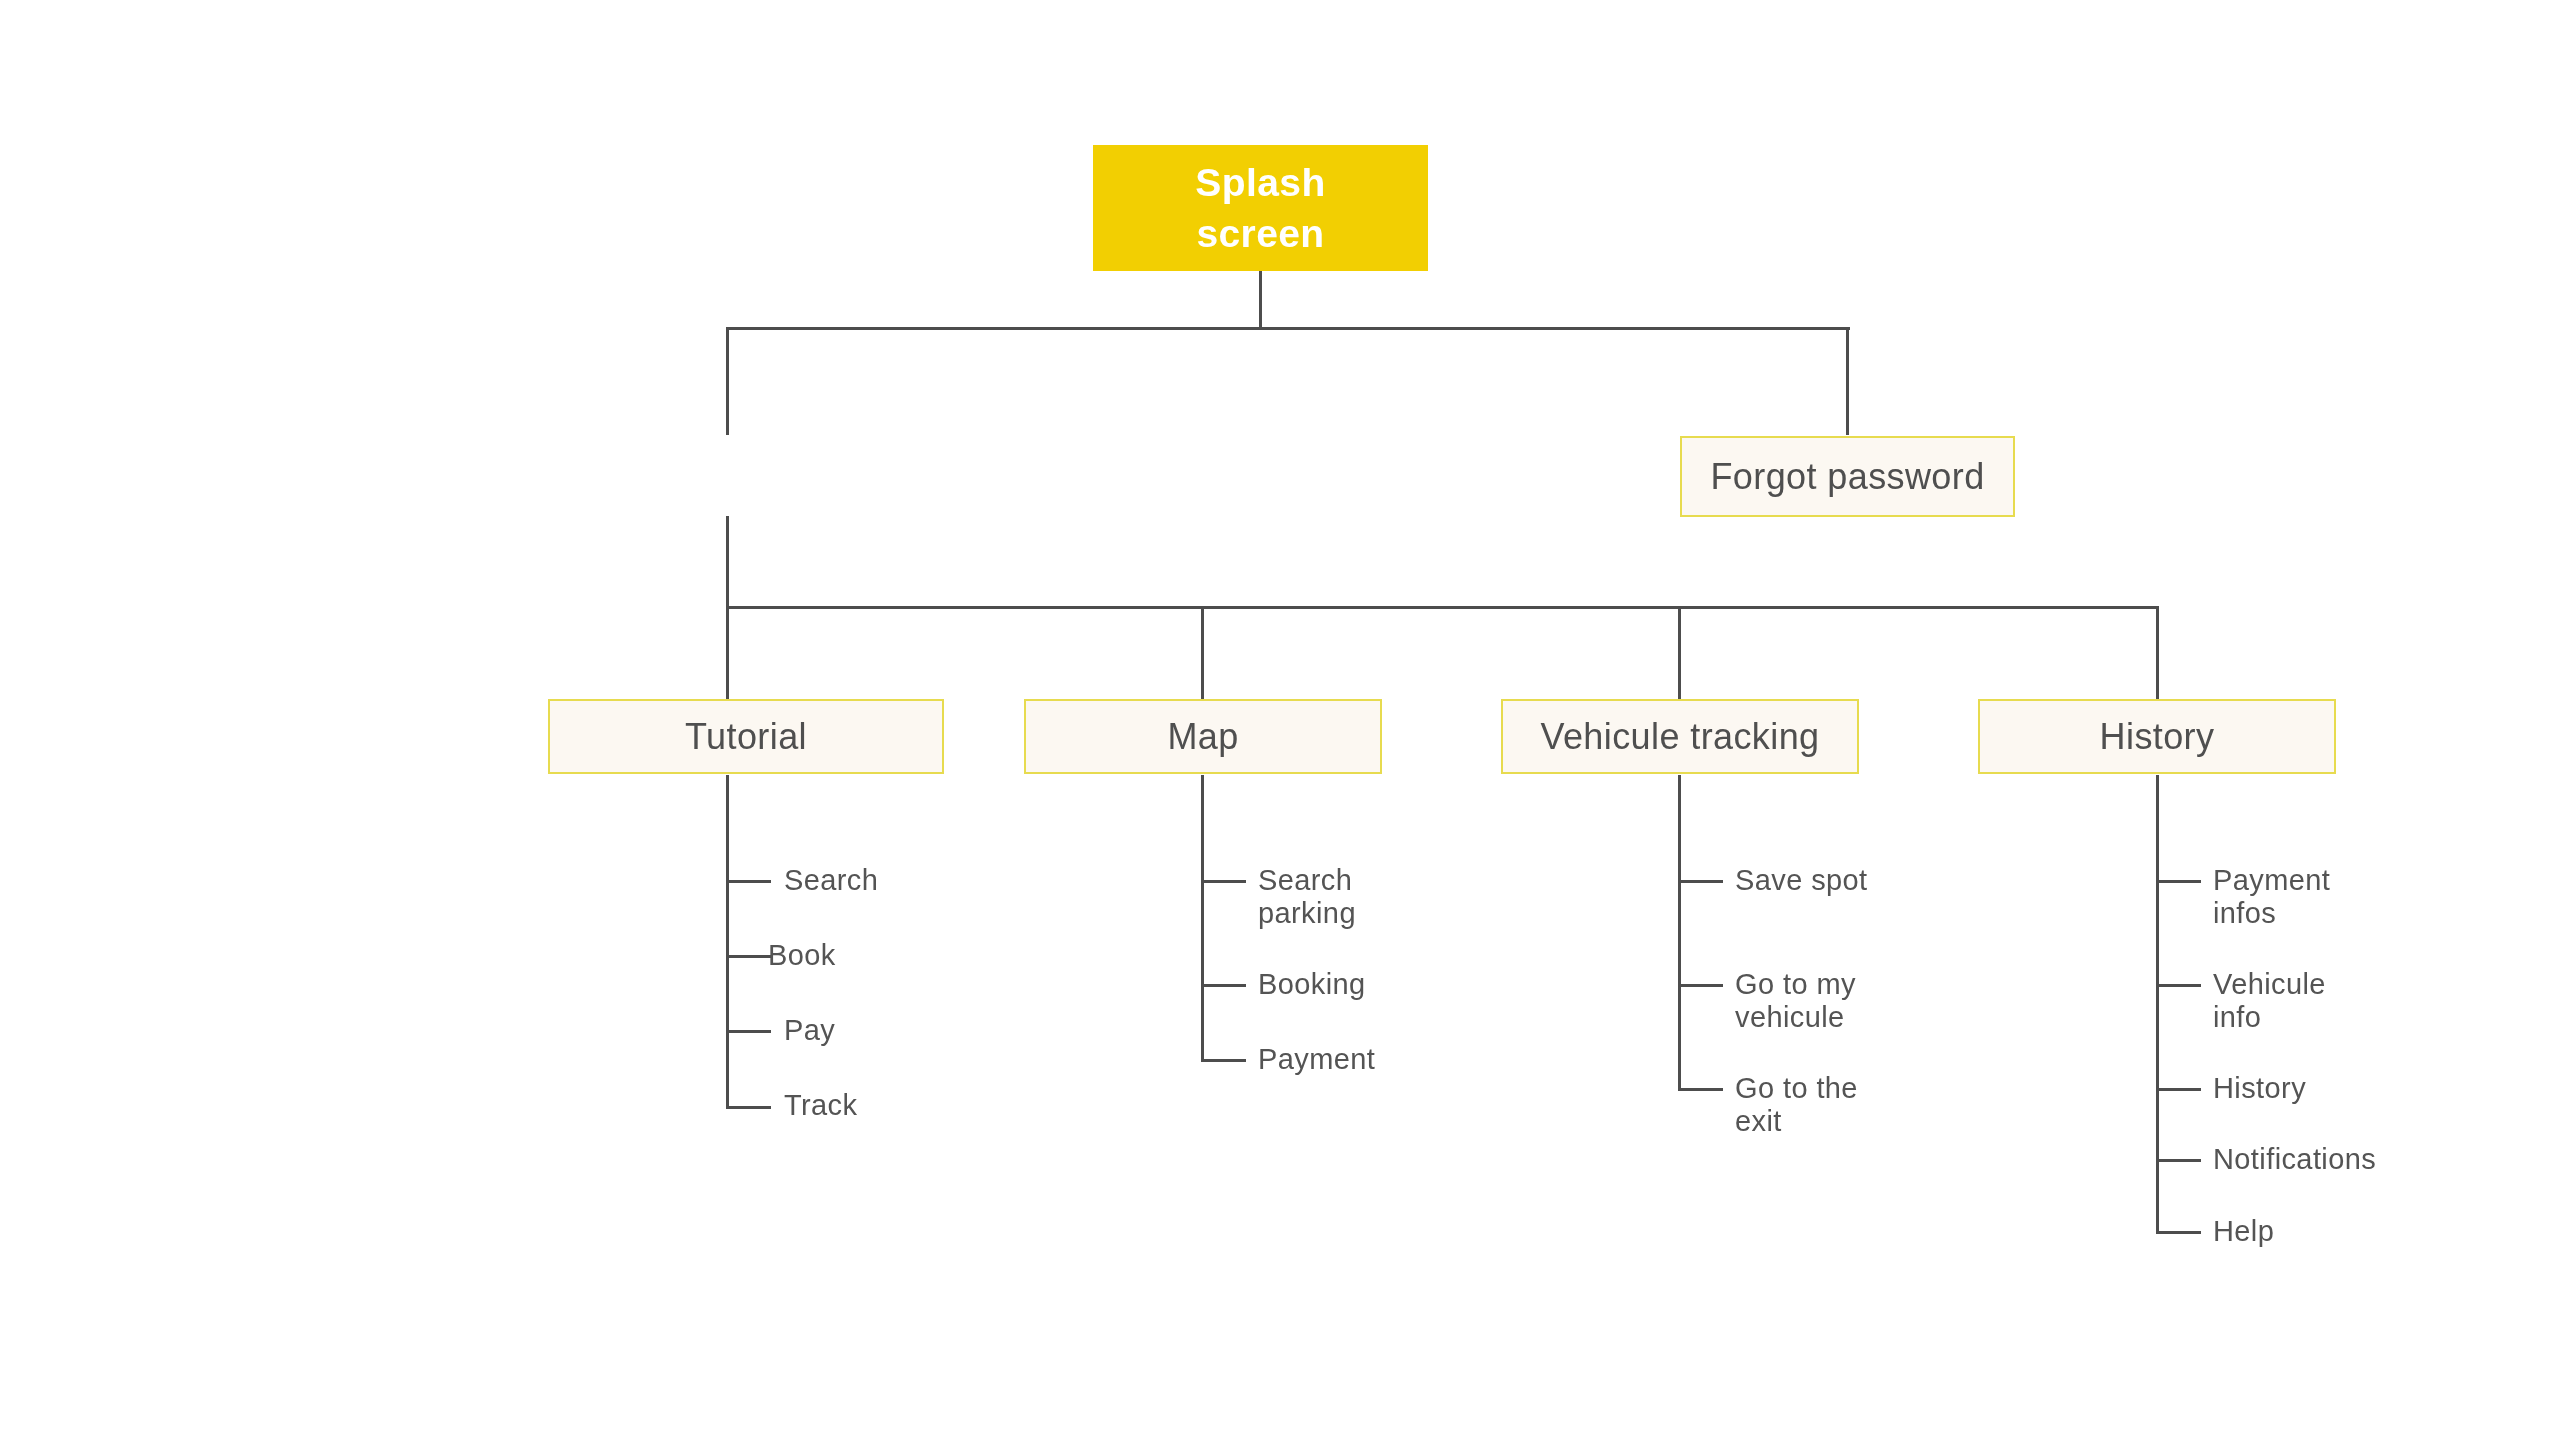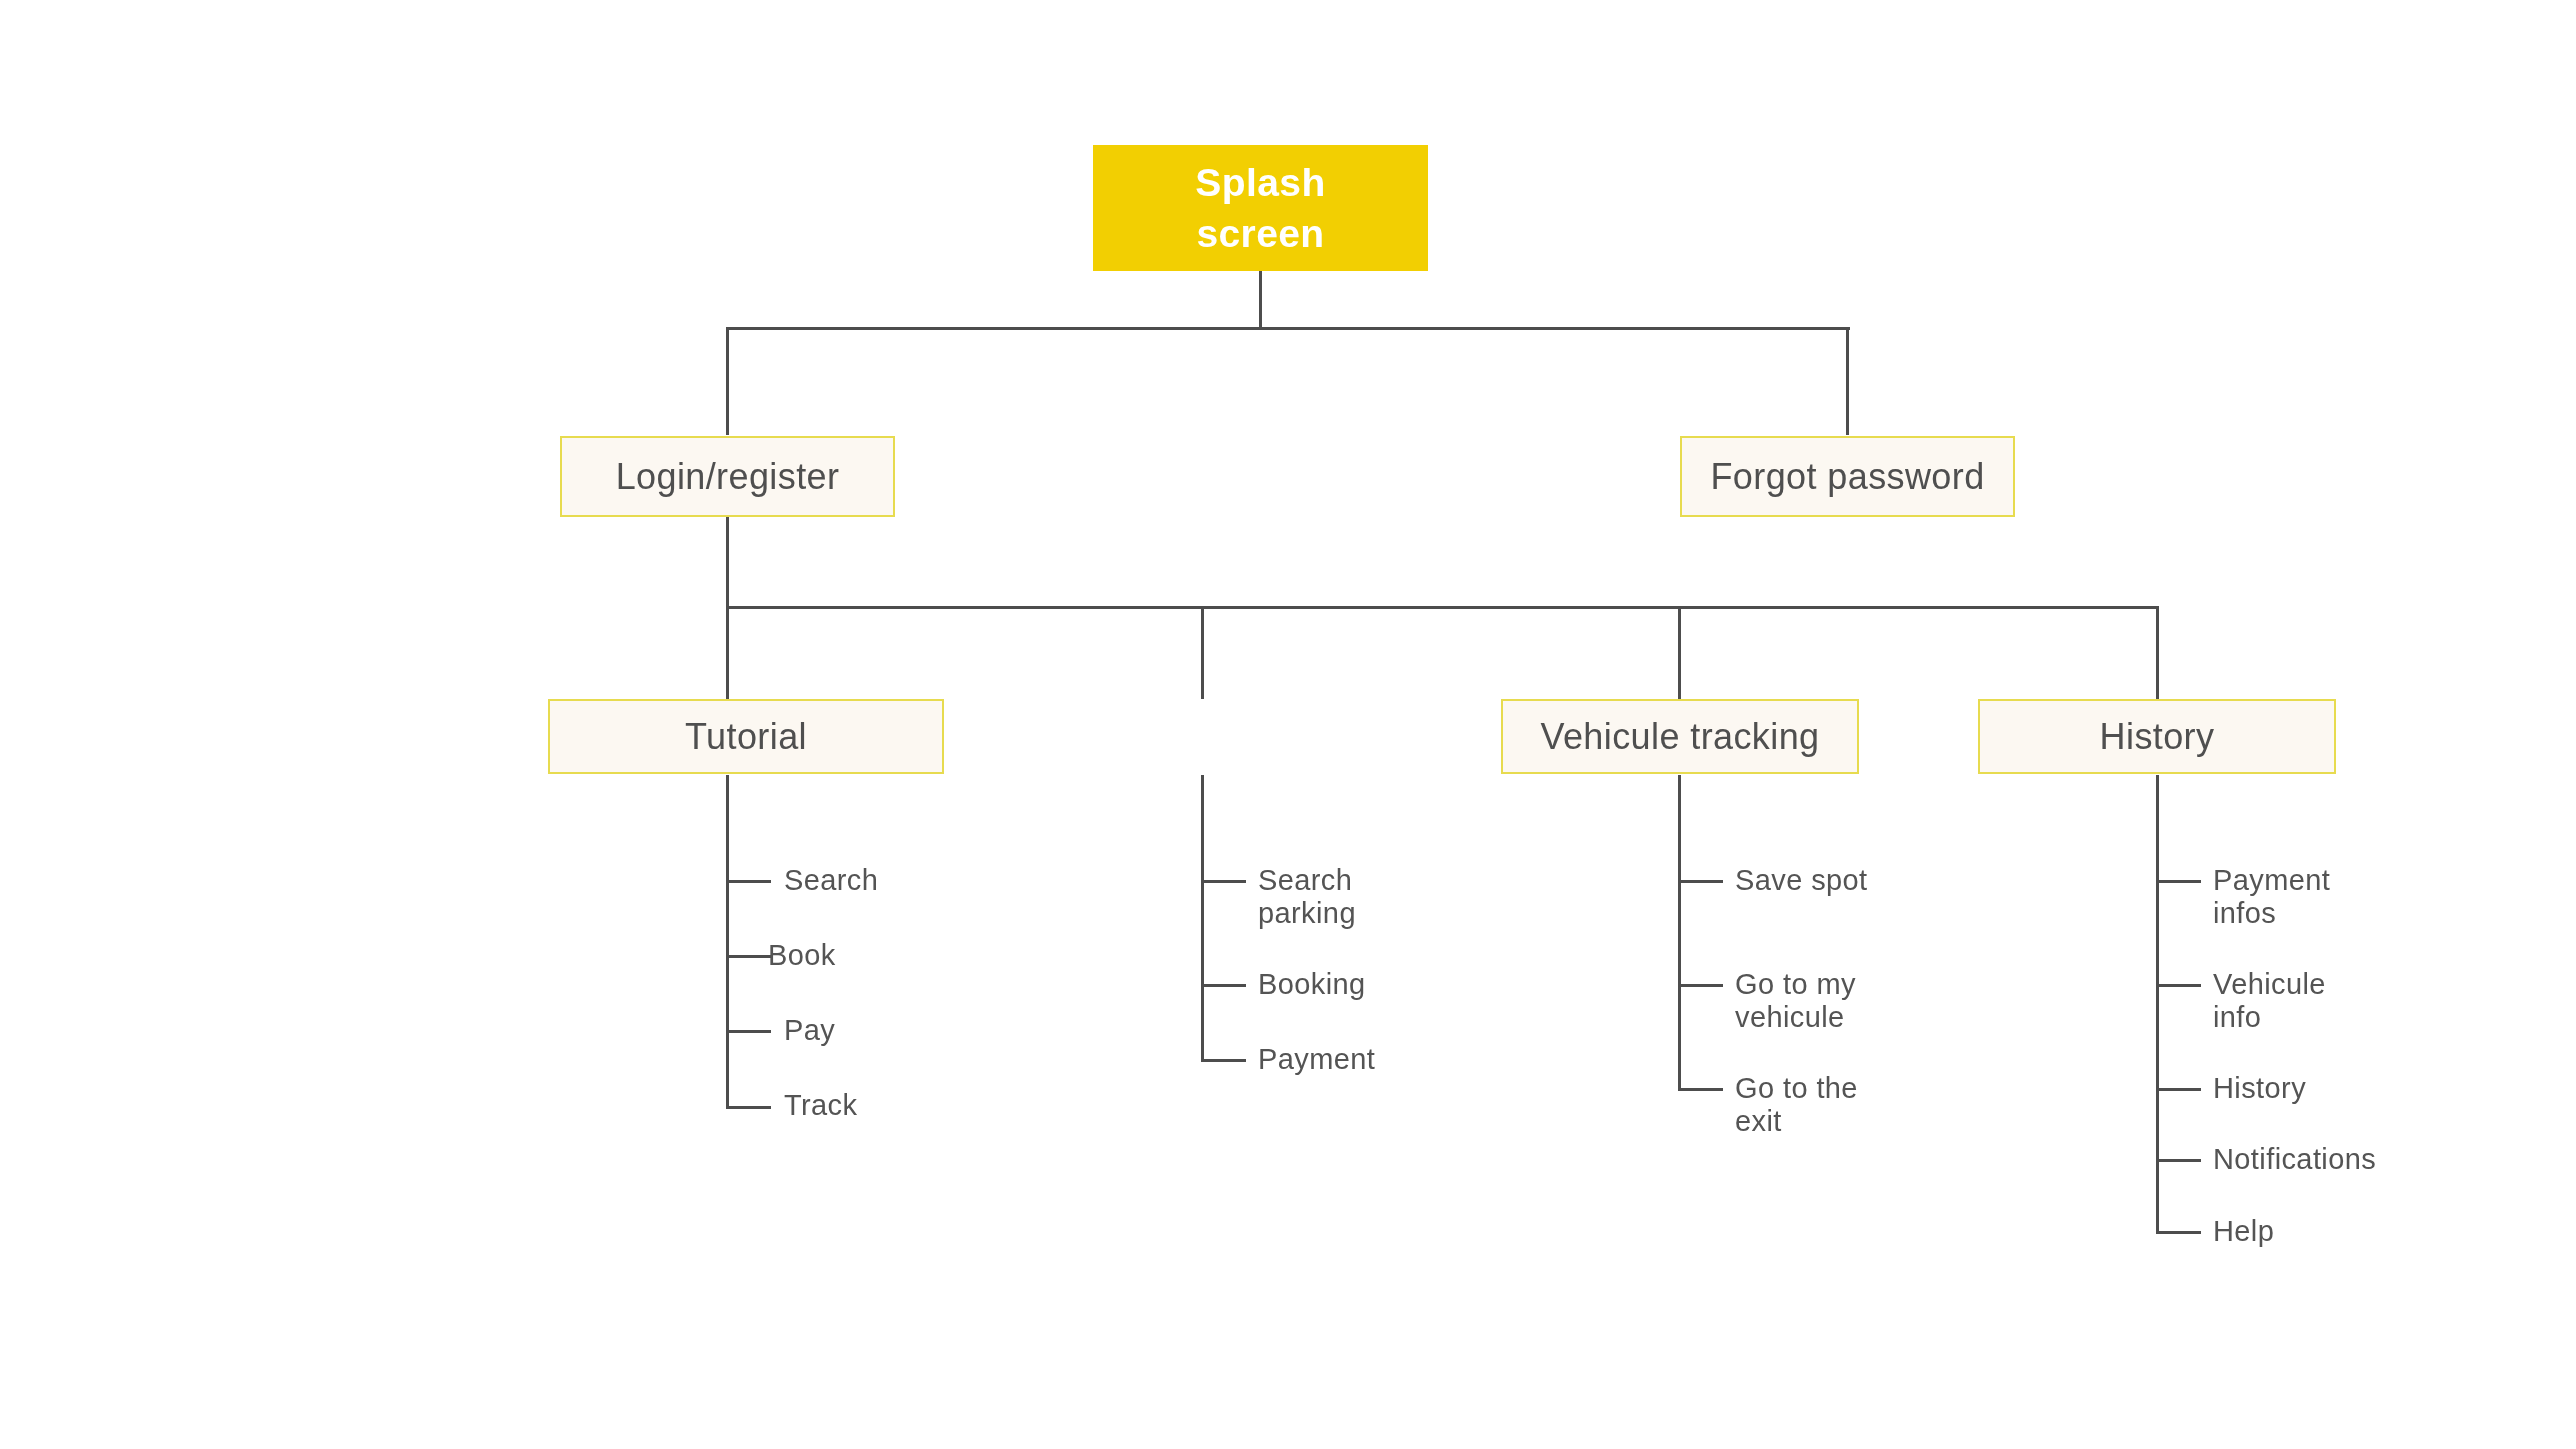--- a/index.html
+++ b/index.html
@@ -68,29 +68,29 @@
   <div class="line" style="left:726px; top:775px; width:2.7px; height:334px"></div>
   <div class="line" style="left:1201px; top:775px; width:2.7px; height:287px"></div>
   <div class="line" style="left:1678px; top:775px; width:2.7px; height:316px"></div>
   <div class="line" style="left:2156px; top:775px; width:2.7px; height:459px"></div>
 
   <div class="box box-root" style="left:1093px; top:145px; width:335px; height:126px">
     <span>Splash
 screen</span>
   </div>
 
-  <div class="box box-sub" style="left:560px; top:436px; width:335px; height:81px">
-    <span>Login/register</span>
-  </div>
   <div class="box box-sub" style="left:1680px; top:436px; width:335px; height:81px">
     <span>Forgot password</span>
   </div>
 
   <div class="box box-sub" style="left:548px; top:699px; width:396px; height:75px">
     <span>Tutorial</span>
+  </div>
+  <div class="box box-sub" style="left:1024px; top:699px; width:358px; height:75px">
+    <span>Map</span>
   </div>
   <div class="box box-sub" style="left:1501px; top:699px; width:358px; height:75px">
     <span>Vehicule tracking</span>
   </div>
   <div class="box box-sub" style="left:1978px; top:699px; width:358px; height:75px">
     <span>History</span>
   </div>
 
   <div class="line" style="left:726px; top:880px; width:45px; height:2.7px"></div>
   <div class="leaf-label" style="left:784px; top:864px; width:233px">Search</div>

